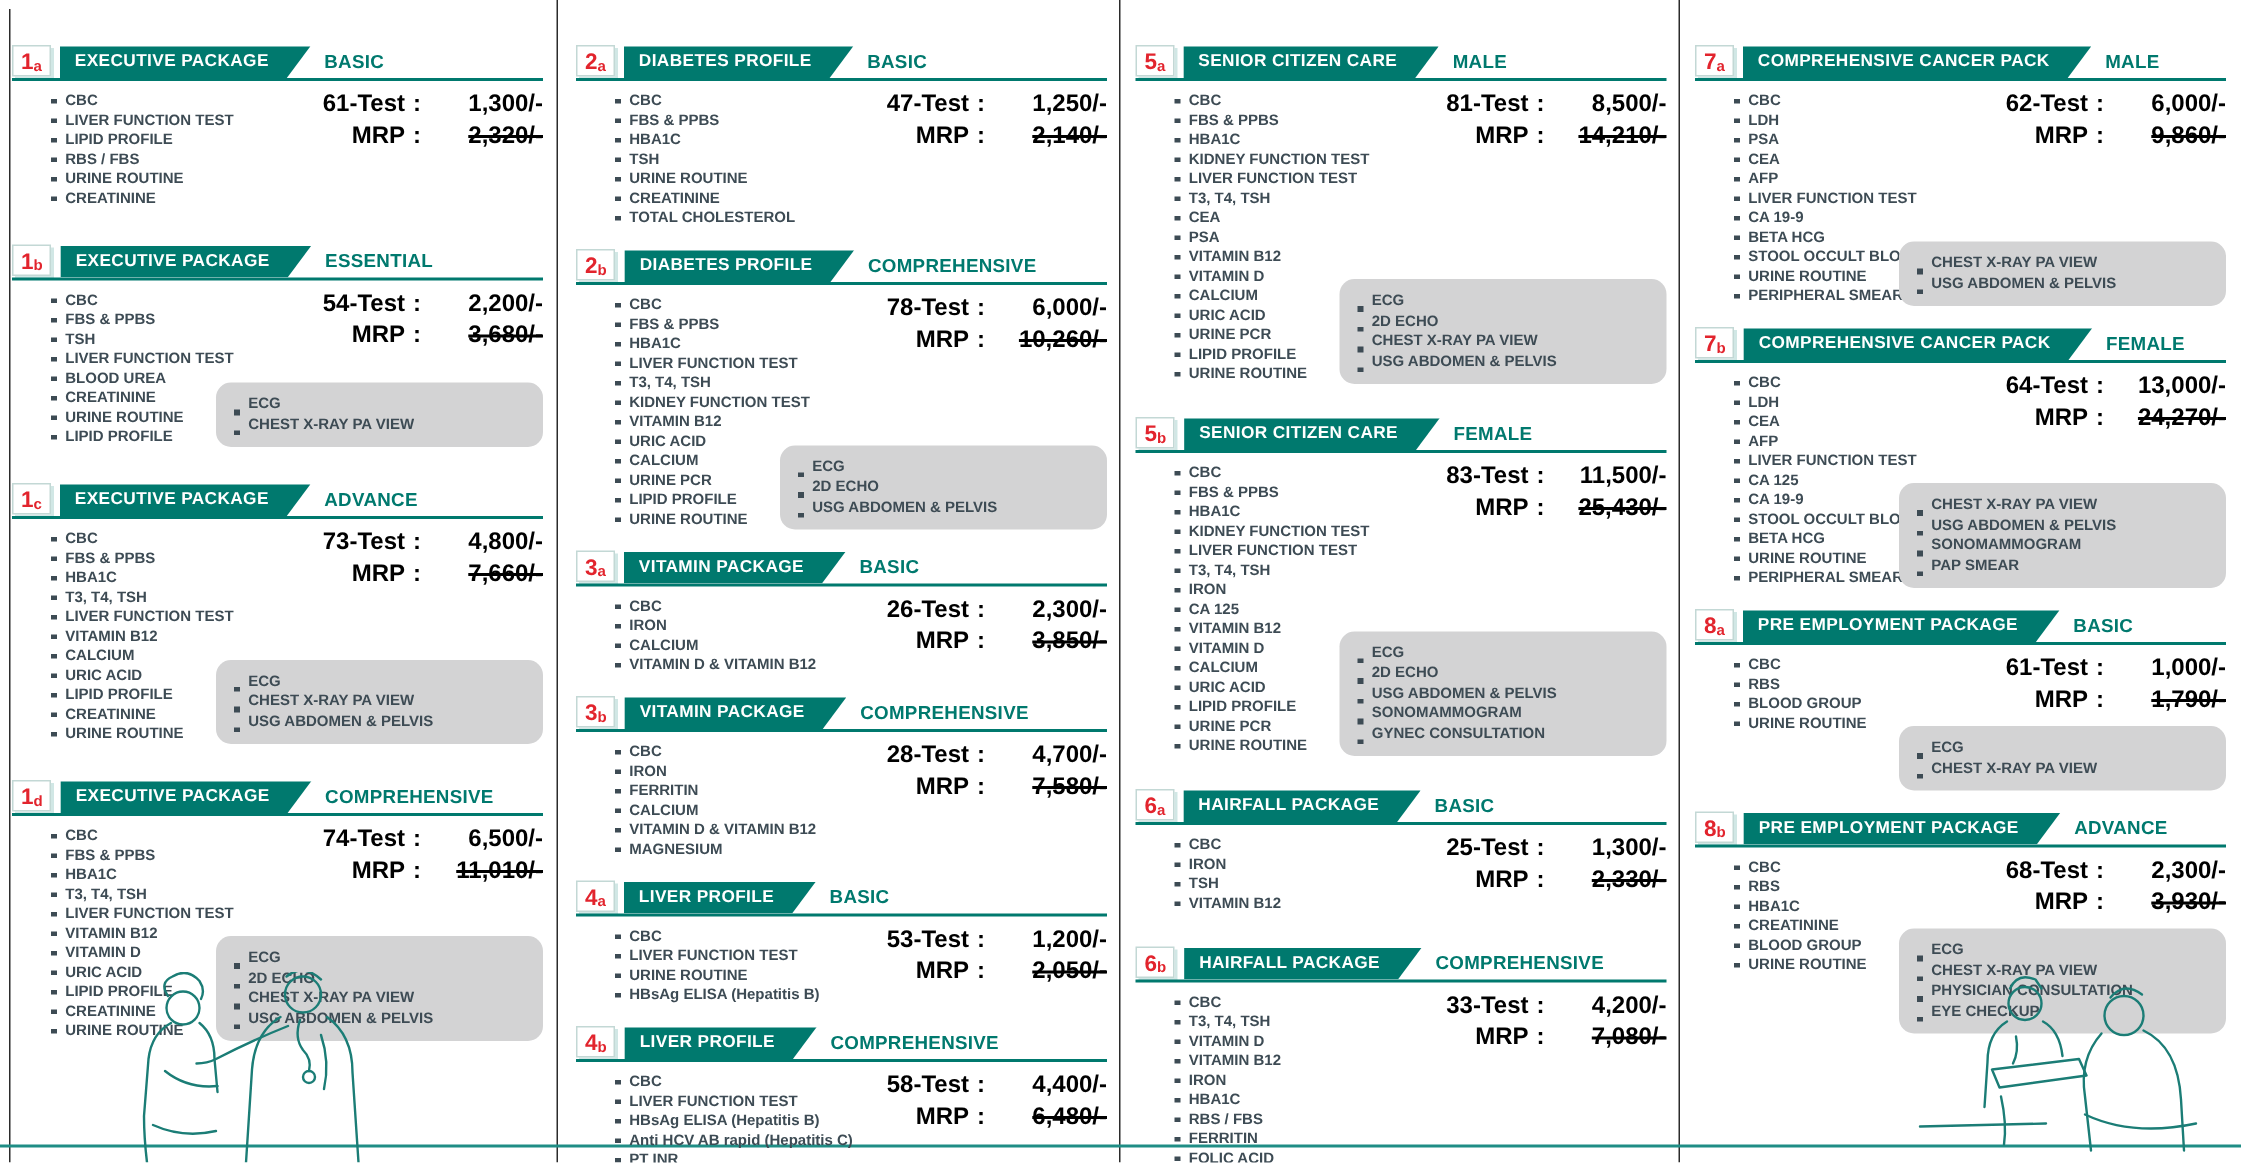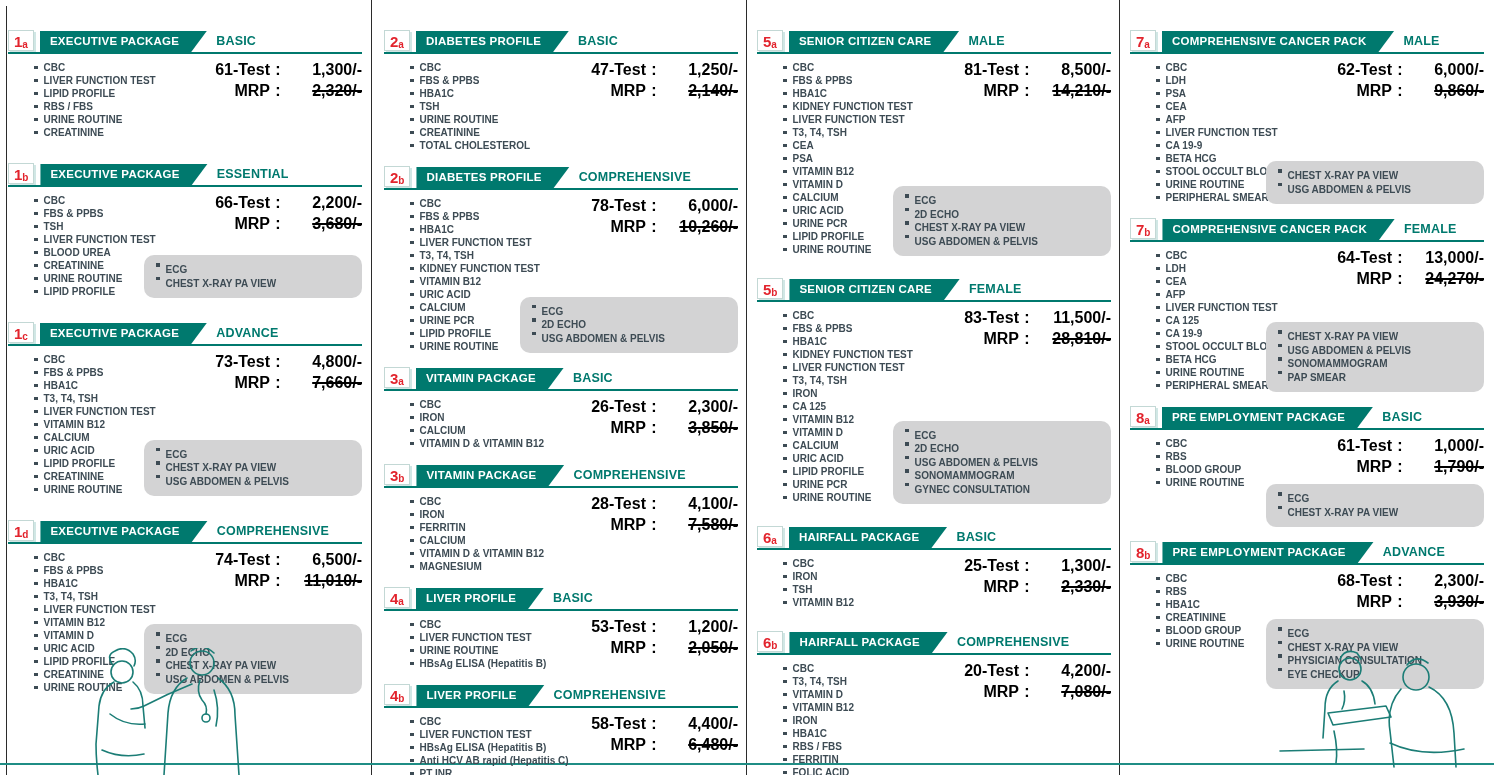--- a/index.html
+++ b/index.html
@@ -51,21 +51,21 @@
   .right-col{flex:0 0 218px;display:flex;flex-direction:column;justify-content:space-between;}
   .price-rows{display:grid;grid-template-columns:1fr 16px 76px;row-gap:3px;}
   .p-label,.p-value{text-align:right;font-weight:bold;}
   .p-colon{text-align:center;font-weight:bold;}
   .strike{text-decoration:line-through;text-decoration-thickness:1.5px;text-align:right;}
   .addon-box{
     list-style:none;background:var(--boxbg);border-radius:10px;
     padding:8px 12px;margin-top:8px;
   }
   .addon-box li{
-    display:flex;align-items:flex-start;white-space:nowrap;
+    display:flex;align-items:flex-end;white-space:nowrap;
     font-size:10px;font-weight:bold;color:var(--txt);line-height:13.5px;
   }
   .illustration{position:absolute;pointer-events:none;}
   .illus-left{left:40px;top:648px;}
   .illus-right{left:1272px;top:645px;}
 </style>
 </head>
 <body>
 
 <div class="edge-line"></div>
@@ -166,21 +166,21 @@
               <span class="sq"></span>
               <span>URINE ROUTINE</span>
             </li>
             <li>
               <span class="sq"></span>
               <span>LIPID PROFILE</span>
             </li>
           </ul>
       <div class="right-col">
         <div class="price-rows">
-          <span class="p-label offer-cell">66-Test</span>
+          <span class="p-label offer-cell">54-Test</span>
           <span class="p-colon offer-cell">:</span>
           <span class="p-value offer-cell">2,200/-</span>
           <span class="p-label mrp-cell">MRP</span>
           <span class="p-colon mrp-cell">:</span>
           <span class="p-value mrp-cell strike">3,680/-</span>
         </div>
         <ul class="addon-box">
 
         <li>
                 <span class="sq"></span>
@@ -586,21 +586,21 @@
             </li>
             <li>
               <span class="sq"></span>
               <span>MAGNESIUM</span>
             </li>
           </ul>
       <div class="right-col">
         <div class="price-rows">
           <span class="p-label offer-cell">28-Test</span>
           <span class="p-colon offer-cell">:</span>
-          <span class="p-value offer-cell">4,100/-</span>
+          <span class="p-value offer-cell">4,700/-</span>
           <span class="p-label mrp-cell">MRP</span>
           <span class="p-colon mrp-cell">:</span>
           <span class="p-value mrp-cell strike">7,580/-</span>
         </div>
 
       </div>
     </div>
   </section>
       <section class="package">
     <header class="pkg-header">
@@ -869,21 +869,21 @@
               <span>URINE ROUTINE</span>
             </li>
           </ul>
       <div class="right-col">
         <div class="price-rows">
           <span class="p-label offer-cell">83-Test</span>
           <span class="p-colon offer-cell">:</span>
           <span class="p-value offer-cell">11,500/-</span>
           <span class="p-label mrp-cell">MRP</span>
           <span class="p-colon mrp-cell">:</span>
-          <span class="p-value mrp-cell strike">28,810/-</span>
+          <span class="p-value mrp-cell strike">25,430/-</span>
         </div>
         <ul class="addon-box">
 
         <li>
                 <span class="sq"></span>
                 <span>ECG</span>
               </li>
               <li>
                 <span class="sq"></span>
                 <span>2D ECHO</span>
@@ -990,21 +990,21 @@
               <span class="sq"></span>
               <span>FERRITIN</span>
             </li>
             <li>
               <span class="sq"></span>
               <span>FOLIC ACID</span>
             </li>
           </ul>
       <div class="right-col">
         <div class="price-rows">
-          <span class="p-label offer-cell">20-Test</span>
+          <span class="p-label offer-cell">33-Test</span>
           <span class="p-colon offer-cell">:</span>
           <span class="p-value offer-cell">4,200/-</span>
           <span class="p-label mrp-cell">MRP</span>
           <span class="p-colon mrp-cell">:</span>
           <span class="p-value mrp-cell strike">7,080/-</span>
         </div>
 
       </div>
     </div>
   </section>

